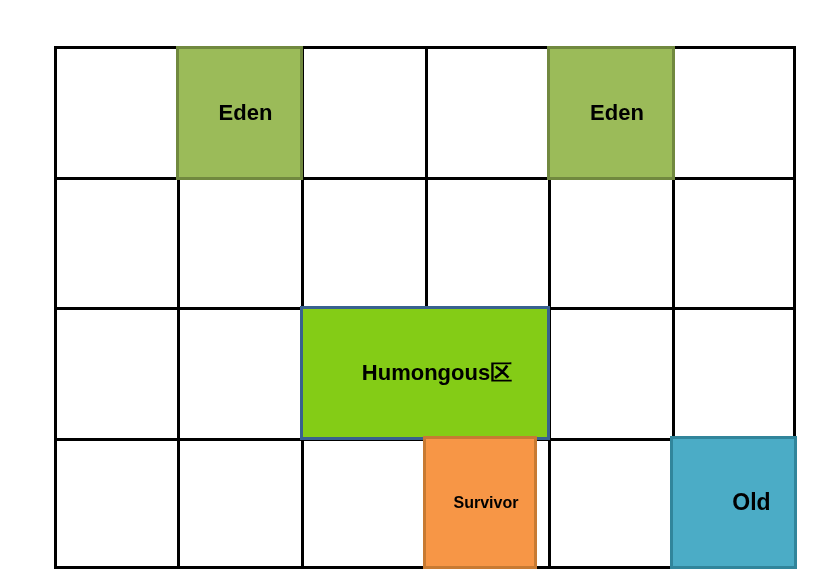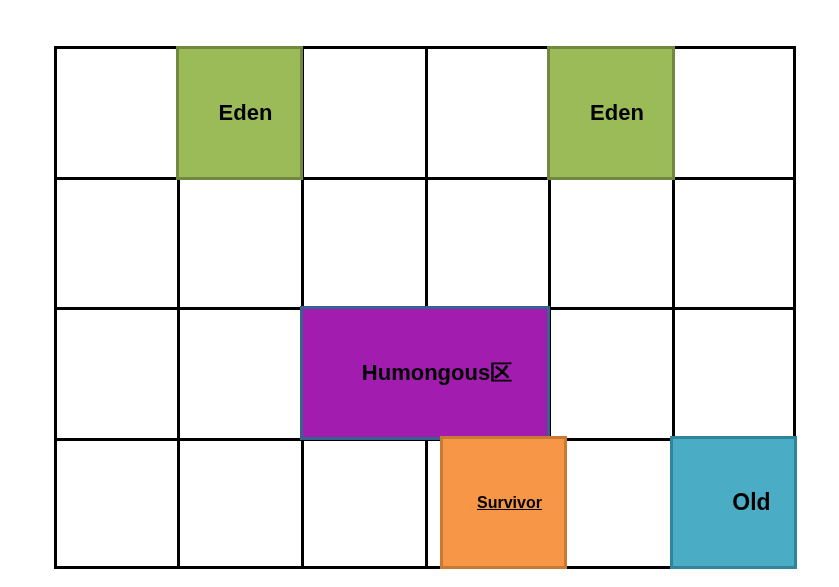--- a/index.html
+++ b/index.html
@@ -58,21 +58,21 @@
   }
   .block-label {
     font-weight: bold;
     color: #000000;
     white-space: nowrap;
     margin-left: 12px;
   }
   .eden1      { left: 176px; top: 46px;  width: 127px; height: 134px; }
   .eden2      { left: 547px; top: 46px;  width: 128px; height: 134px; }
   .humongous  { left: 300px; top: 306px; width: 250px; height: 134px; }
-  .survivor   { left: 440px; top: 436px; width: 127px; height: 133px; text-decoration: underline; }
+  .survivor   { left: 423px; top: 436px; width: 114px; height: 133px; }
   .old        { left: 670px; top: 436px; width: 127px; height: 133px; }
   .eden1 .block-label,
   .eden2 .block-label,
   .humongous .block-label { font-size: 22px; }
   .old .block-label       { font-size: 23px; }
   .survivor .block-label  { font-size: 16px; }
 </style>
 </head>
 <body>
 
@@ -90,21 +90,21 @@
   </div>
 
   <div class="block eden1" style="background-color: rgb(155, 187, 89); border-color: rgb(113, 137, 63);">
     <span class="block-label">Eden</span>
   </div>
 
   <div class="block eden2" style="background-color: rgb(155, 187, 89); border-color: rgb(113, 137, 63);">
     <span class="block-label">Eden</span>
   </div>
 
-  <div class="block humongous" style="background-color: #a21caf; border-color: rgb(56, 97, 143); padding-left: 12px;">
+  <div class="block humongous" style="background-color: #84cc16; border-color: rgb(56, 97, 143); padding-left: 12px;">
     <span class="block-label">Humongous区</span>
   </div>
 
   <div class="block survivor" style="background-color: rgb(247, 150, 70); border-color: rgb(200, 122, 50);">
     <span class="block-label">Survivor</span>
   </div>
 
   <div class="block old" style="background-color: rgb(75, 172, 198); border-color: rgb(49, 133, 155); padding-left: 24px;">
     <span class="block-label">Old</span>
   </div>

